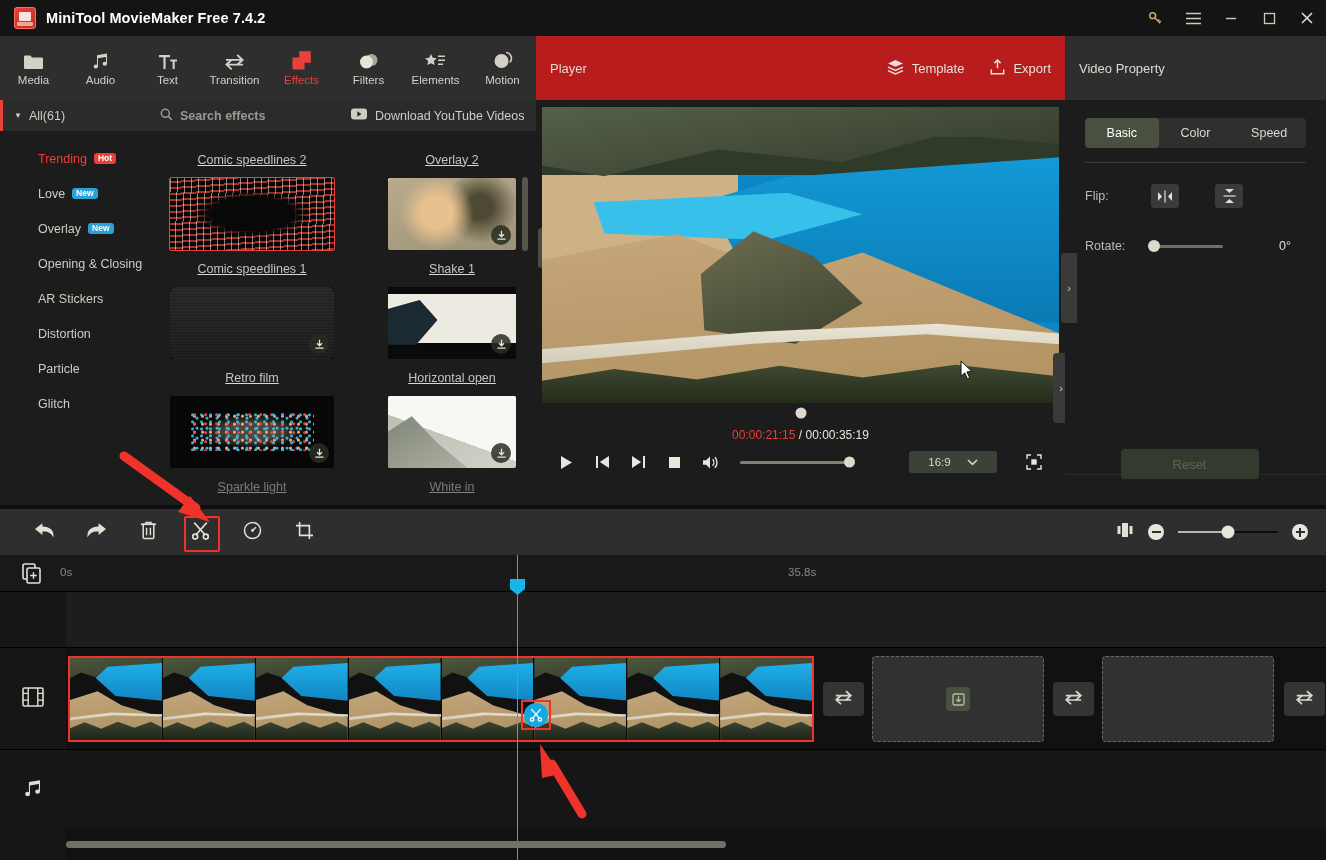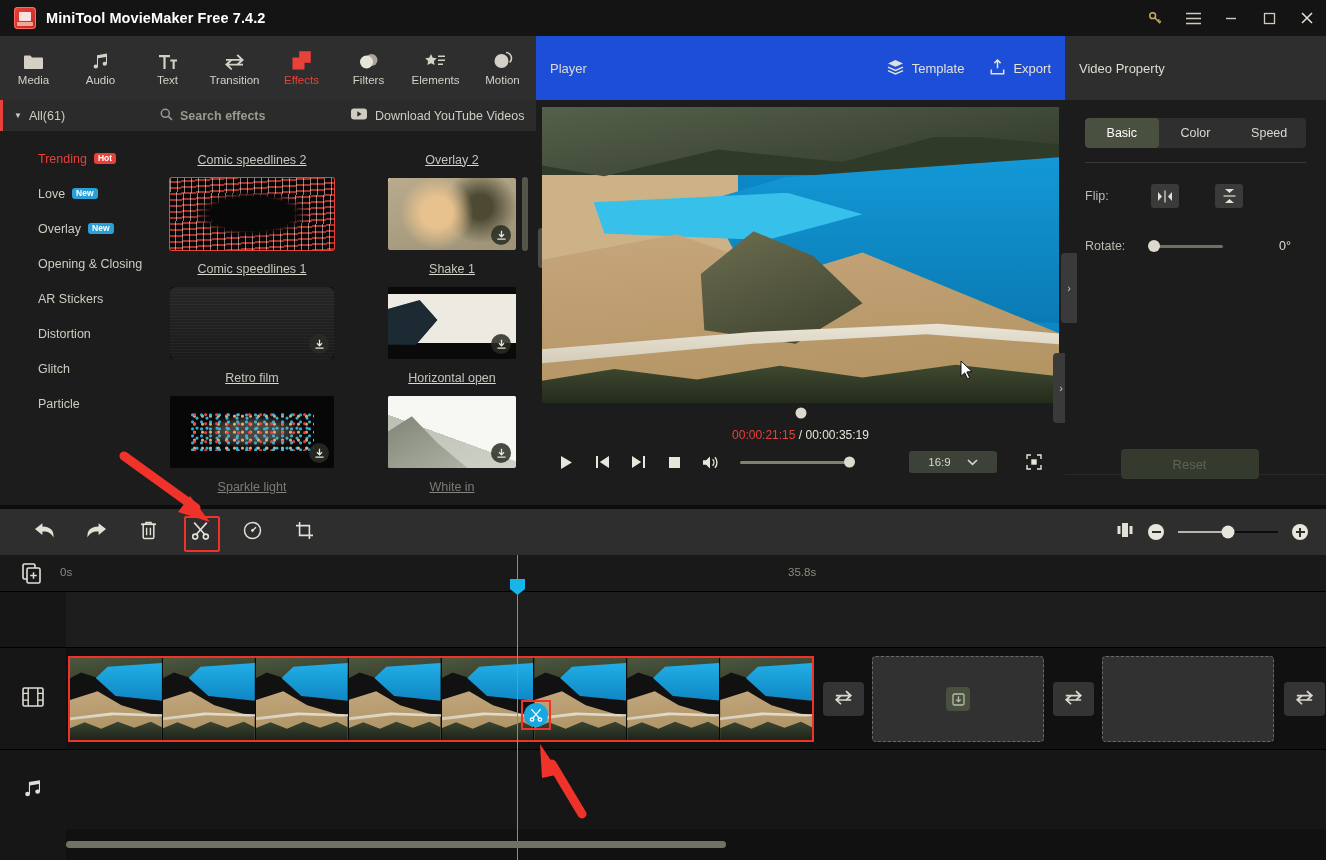--- a/index.html
+++ b/index.html
@@ -186,21 +186,21 @@
     content:"";position:absolute;left:0;bottom:0;width:62%;height:78%;
     background:linear-gradient(150deg,#7d8376,#aeb2a4);
     clip-path: polygon(0 35%, 30% 8%, 62% 55%, 100% 100%, 0 100%);
   }
 
   
   .player {
     position:absolute; left:536px; top:36px; width:529px; height:469px; background:#1c1c1c;
   }
   .player-head {
-    height:64px; background:#1d4ed8; display:flex; align-items:center; padding:0 14px;
+    height:64px; background:#b91c1c; display:flex; align-items:center; padding:0 14px;
   }
   .player-head .ttl { font-size:13px; color:#dedbd2; }
   .ph-actions { margin-left:auto; display:flex; align-items:center; gap:26px; }
   .ph-btn { display:flex; align-items:center; gap:8px; font-size:13px; color:#e4e1d8; }
   .stage { position:relative; height:310px; display:flex; align-items:center; justify-content:center; }
   .video-frame {
     width:548px; height:296px; margin:0 6px; position:relative; overflow:hidden; background:#000;
   }
   .seaart{
     position:absolute; inset:0;
@@ -514,24 +514,24 @@
       <div class="cat-item">
         <span>Opening &amp; Closing</span>
       </div>
       <div class="cat-item">
         <span>AR Stickers</span>
       </div>
       <div class="cat-item">
         <span>Distortion</span>
       </div>
       <div class="cat-item">
+        <span>Particle</span>
+      </div>
+      <div class="cat-item">
         <span>Glitch</span>
-      </div>
-      <div class="cat-item">
-        <span>Particle</span>
       </div>
     </div>
   </div>
 
   <div class="browser">
     <div class="browser-top">
       <div class="search-box">
         <span>
           <svg width="13" height="13" viewBox="0 0 13 13">
               <circle cx="5.3" cy="5.3" r="4" fill="none" stroke="#9b988f" stroke-width="1.5"></circle>

